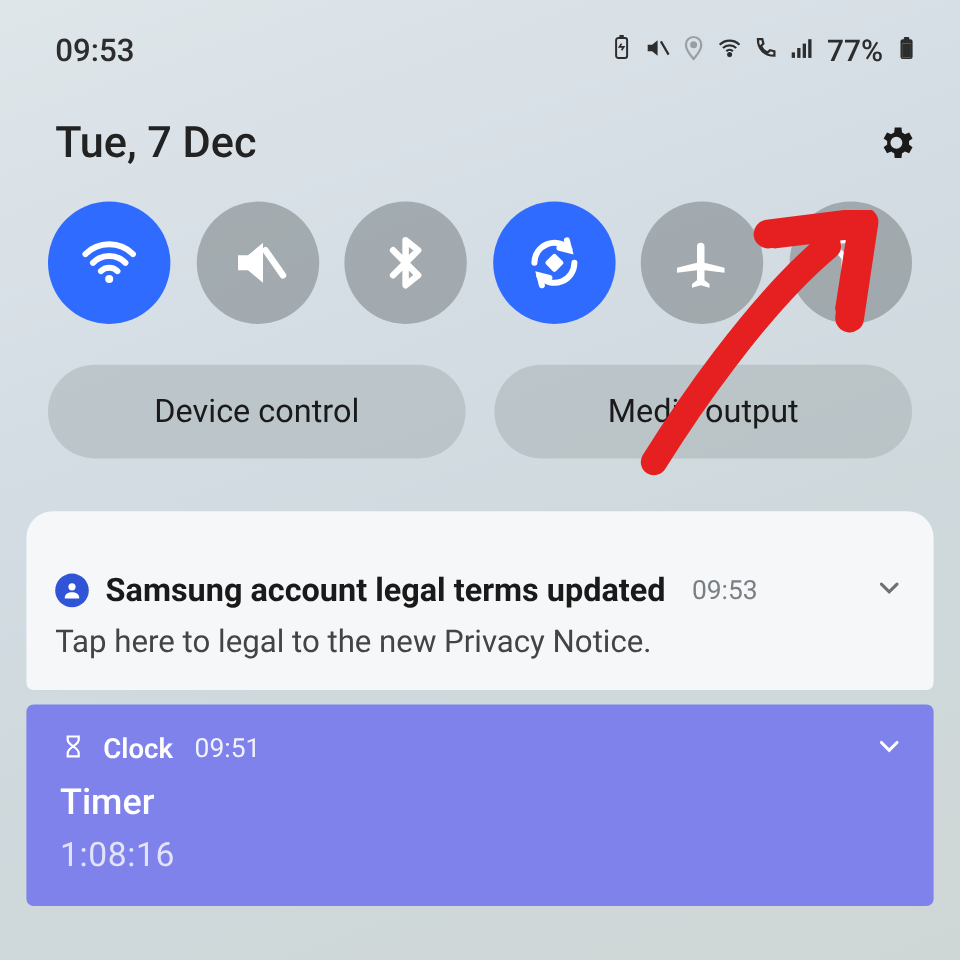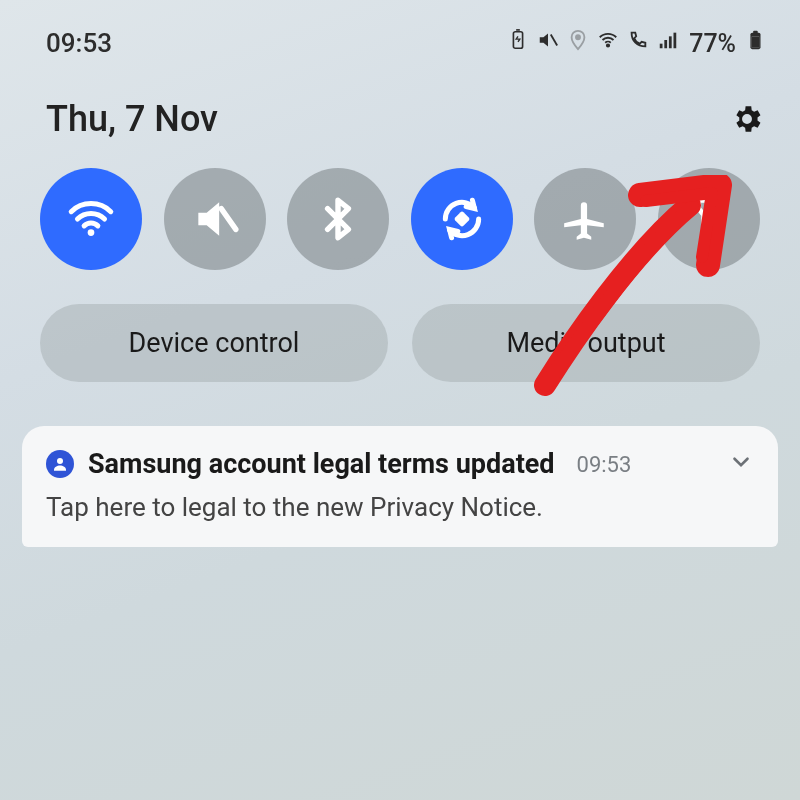--- a/index.html
+++ b/index.html
@@ -71,21 +71,21 @@
 
   
   .notifs { padding: 44px 22px 0 22px; }
 
   .card1 {
     background:#f6f7f8;
     border-radius:22px 22px 6px 6px;
     padding:22px 24px 22px 24px;
     color:#222;
   }
-  .card1-head { display:flex; align-items:center; gap:14px; }
+  .card1-head { display:flex; align-items:center; gap:14px;margin-top:28px; }
   .card1-head .appicon {
     width:28px; height:28px; border-radius:50%;
     background:#2f54d6; color:#fff;
     display:flex; align-items:center; justify-content:center;
     font-size:18px; font-weight:700;
   }
   .card1-title { font-size:27px; font-weight:700; color:#1a1a1a; flex:0 1 auto; }
   .card1-time { font-size:22px; color:#7a7f84; margin-left:8px; }
   .card1-chevron { margin-left:auto; }
   .card1-chevron svg { width:26px; height:26px; stroke:#6c7176; }
@@ -168,21 +168,21 @@
           <rect x="7" y="4" width="11" height="18" rx="2"></rect>
           <rect x="10" y="2" width="5" height="3" rx="1"></rect>
           <rect x="8.5" y="8" width="8" height="12.5" fill="#dfe6ea"></rect>
           <rect x="8.5" y="8" width="8" height="12.5" fill="#2d2d2d"></rect>
         </svg>
     </span>
   </div>
 </div>
 
 <div class="date-row">
-  <div class="date">Thu, 7 Nov</div>
+  <div class="date">Tue, 7 Dec</div>
   <div class="gear">
     <svg viewBox="0 0 24 24" fill="#1a1a1a">
         <path d="M19.4 13a7.5 7.5 0 000-2l2.1-1.6-2-3.5-2.5 1a7.4 7.4 0 00-1.7-1L15 3h-4l-.3 2.9a7.4 7.4 0 00-1.7 1l-2.5-1-2 3.5L6.6 11a7.5 7.5 0 000 2l-2.1 1.6 2 3.5 2.5-1a7.4 7.4 0 001.7 1L11 21h4l.3-2.9a7.4 7.4 0 001.7-1l2.5 1 2-3.5L19.4 13zM12 15.5A3.5 3.5 0 1115.5 12 3.5 3.5 0 0112 15.5z"></path>
       </svg>
   </div>
 </div>
 
 <div class="qs-row">
   <div class="qs active">
     <svg viewBox="0 0 24 24" fill="none" stroke="#fff" stroke-width="2.4" stroke-linecap="round">
@@ -247,20 +247,38 @@
       <span class="card1-time">09:53</span>
       <span class="card1-chevron">
         <svg viewBox="0 0 24 24" fill="none" stroke-width="2.4" stroke-linecap="round">
             <polyline points="6 9 12 15 18 9"></polyline>
           </svg>
       </span>
     </div>
     <div class="card1-body">Tap here to legal to the new Privacy Notice.</div>
   </div>
 
+  <div class="card2">
+    <div class="card2-head">
+      <span class="hourglass">
+        <svg viewBox="0 0 24 24" fill="none" stroke="#fff" stroke-width="2">
+            <path d="M6 3h12M6 21h12M7 3v3c0 2 2 4 5 6-3 2-5 4-5 6v3M17 3v3c0 2-2 4-5 6 3 2 5 4 5 6v3"></path>
+          </svg>
+      </span>
+      <span class="card2-app">Clock</span>
+      <span class="card2-time">09:51</span>
+      <span class="card2-chevron">
+        <svg viewBox="0 0 24 24" fill="none" stroke-width="2.4" stroke-linecap="round">
+            <polyline points="6 9 12 15 18 9"></polyline>
+          </svg>
+      </span>
+    </div>
+    <div class="card2-title">Timer</div>
+    <div class="card2-sub">1:08:16</div>
+  </div>
 </div>
 
 <div class="arrow-ann">
   <svg viewBox="0 0 230 230">
     <path d="M25 210 C 50 170, 110 80, 170 30" fill="none" stroke="#e62020" stroke-width="22" stroke-linecap="round"></path>
     <path d="M25 210 C 60 165, 115 80, 172 32" fill="none" stroke="#e62020" stroke-width="14" stroke-linecap="round"></path>
 
     <path d="M120 20 L200 10 L188 90" fill="none" stroke="#e62020" stroke-width="24" stroke-linecap="round" stroke-linejoin="round"></path>
     <path d="M126 26 L192 18 L182 82" fill="none" stroke="#e62020" stroke-width="12" stroke-linecap="round" stroke-linejoin="round"></path>
   </svg>

